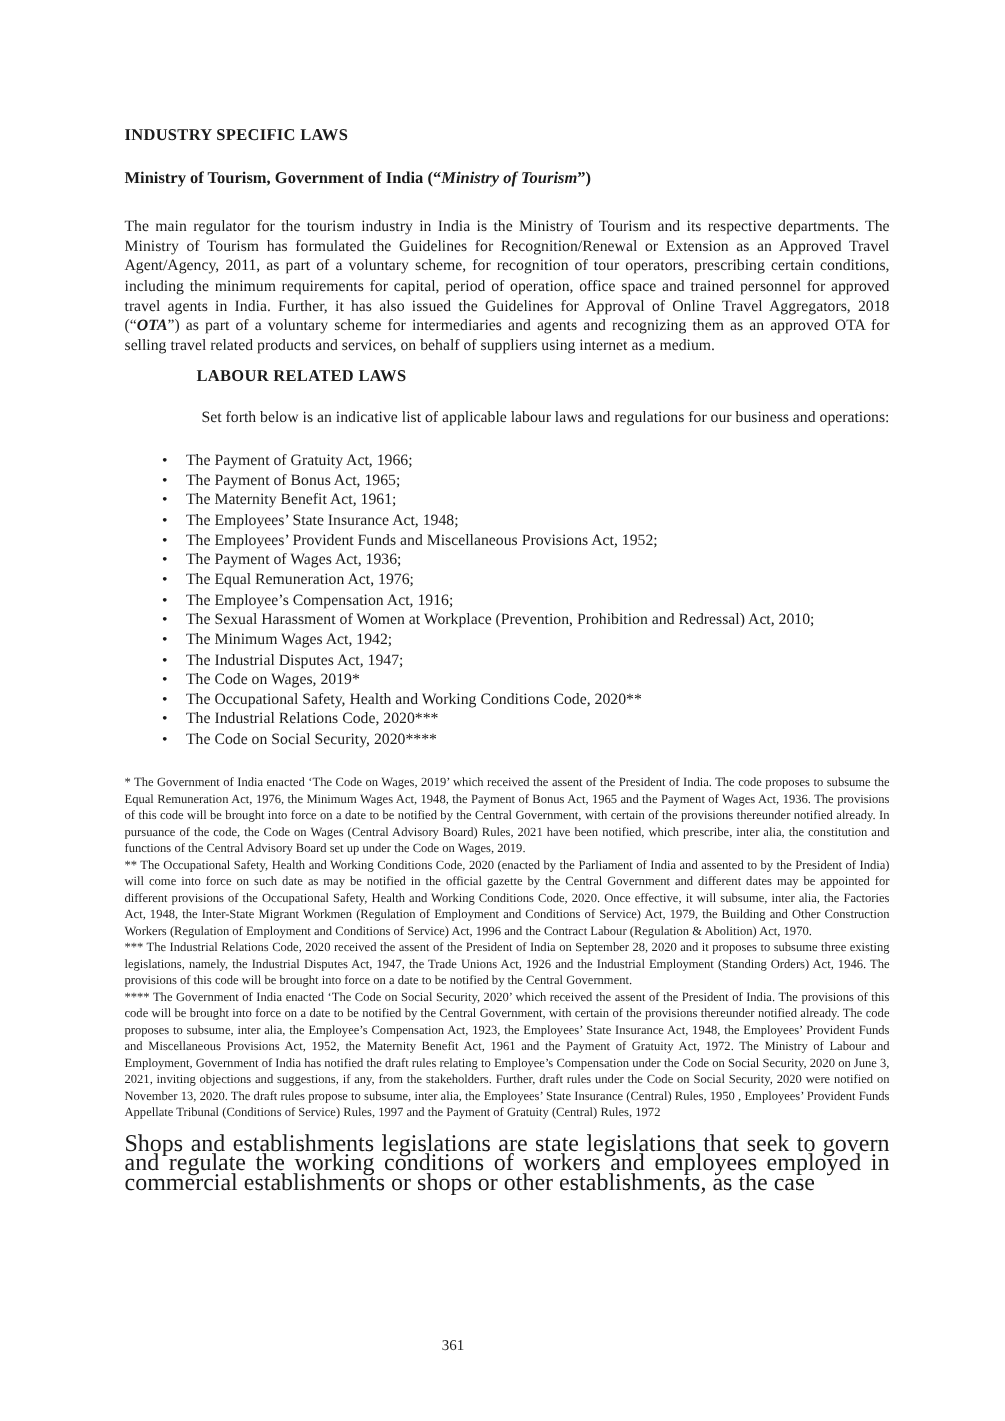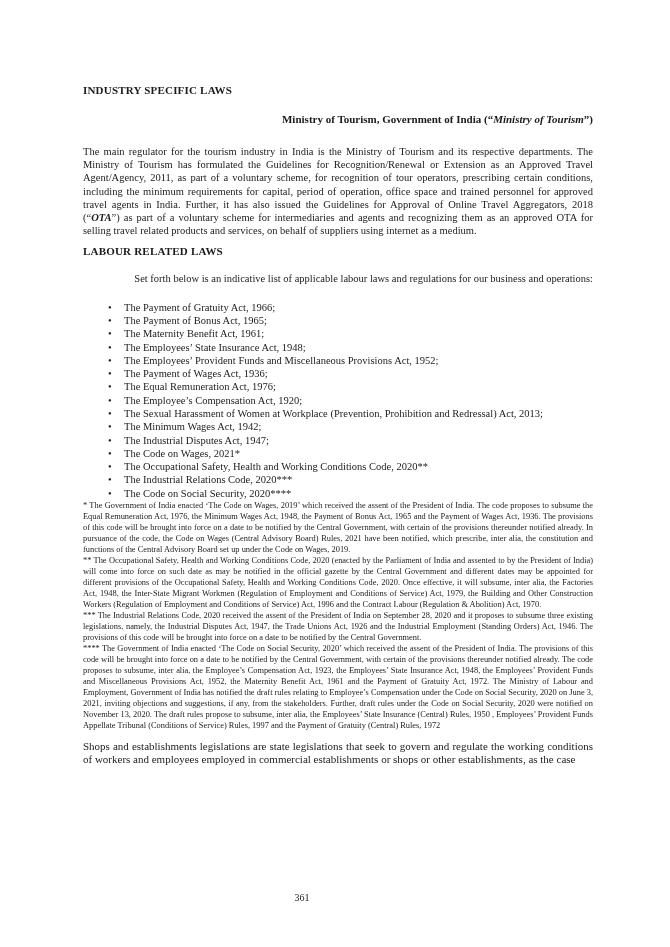--- a/index.html
+++ b/index.html
@@ -23,31 +23,30 @@
     font-weight: bold;
     margin: 0;
     letter-spacing: 0.2px;
     line-height: 13px;
   }
   .h-sub {
     font-size: 11px;
     font-weight: bold;
     margin: 16px 0 0 0;
     line-height: 13px;
-    text-align: right;
   }
   .h-sub em { font-style: italic; }
   .body-para {
     font-size: 10.5px;
     line-height: 13.2px;
     margin: 19px 0 0 0;
     text-align: justify;
   }
   .body-para .ota { font-weight: bold; font-style: italic; }
-  .h-labour { margin-top: 8px; }
+  .h-labour { margin-top: 8px; margin-left: 48px; }
   .intro-para {
     font-size: 10.5px;
     line-height: 13.2px;
     margin: 14px 0 0 0;
     text-align: right;
   }
   ul.law-list {
     list-style: none;
     margin: 15px 0 0 0;
     padding: 0;
@@ -59,27 +58,28 @@
     padding-left: 41px;
     text-align: justify;
   }
   ul.law-list li::before {
     content: "\2022";
     position: absolute;
     left: 25px;
     top: 0;
   }
   .footnotes {
+    margin-top: 16px;
     font-size: 8.4px;
     line-height: 11px;
     text-align: justify;
   }
   .footnotes p { margin: 0; }
   .shops-para {
-    font-size: 11px;
+    font-size: 16px;
     line-height: 13.2px;
     margin: 9px 0 0 0;
     text-align: justify;
   }
   .page-number {
     position: absolute;
     left: 0;
     right: 0;
     top: 892px;
     text-align: center;
@@ -112,31 +112,31 @@
         <li>The Maternity Benefit Act, 1961;</li>
 
         <li>The Employees’ State Insurance Act, 1948;</li>
 
         <li>The Employees’ Provident Funds and Miscellaneous Provisions Act, 1952;</li>
 
         <li>The Payment of Wages Act, 1936;</li>
 
         <li>The Equal Remuneration Act, 1976;</li>
 
-        <li>The Employee’s Compensation Act, 1920;</li>
+        <li>The Employee’s Compensation Act, 1916;</li>
 
-        <li>The Sexual Harassment of Women at Workplace (Prevention, Prohibition and Redressal) Act, 2013;</li>
+        <li>The Sexual Harassment of Women at Workplace (Prevention, Prohibition and Redressal) Act, 2010;</li>
 
 
         <li>The Minimum Wages Act, 1942;</li>
 
         <li>The Industrial Disputes Act, 1947;</li>
 
 
-        <li>The Code on Wages, 2021*</li>
+        <li>The Code on Wages, 2019*</li>
 
         <li>The Occupational Safety, Health and Working Conditions Code, 2020**</li>
 
         <li>The Industrial Relations Code, 2020***</li>
 
         <li>The Code on Social Security, 2020****</li>
       </ul>
 
     <div class="footnotes">
 

